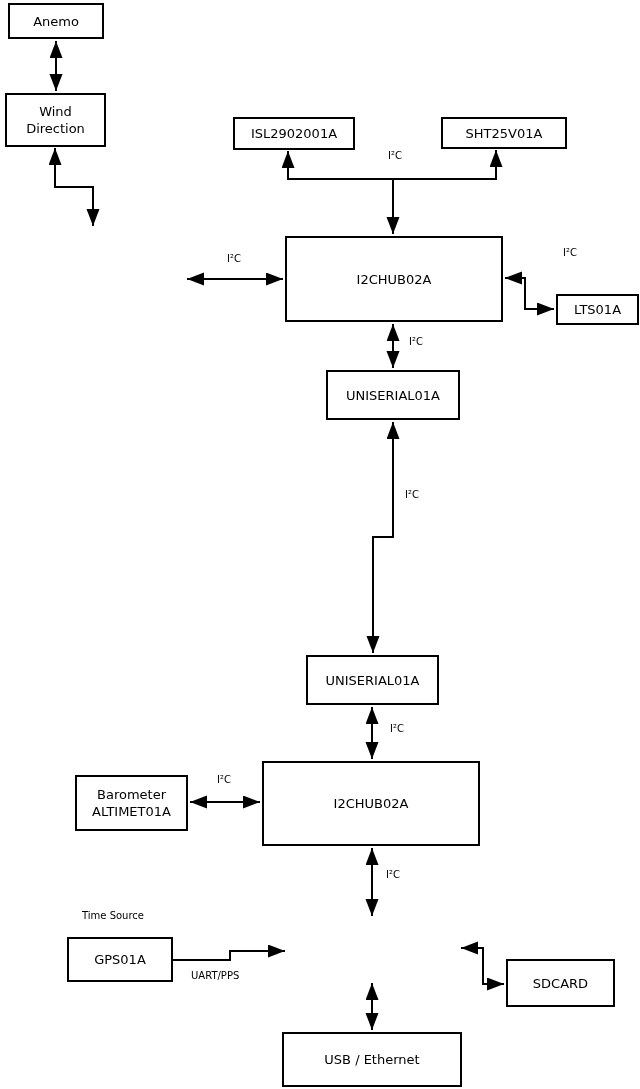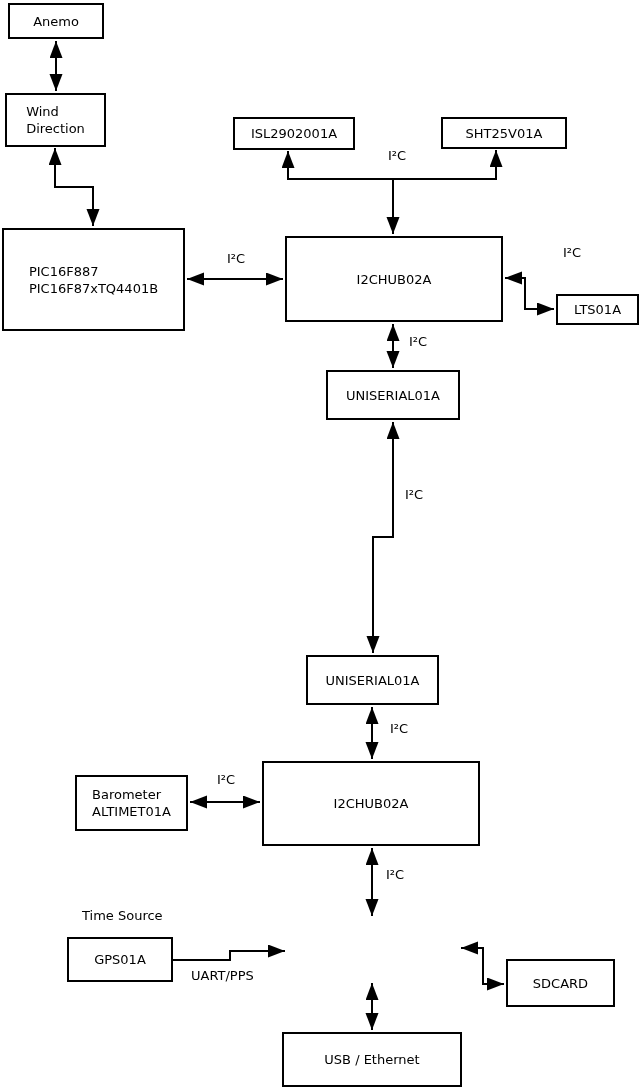--- a/index.html
+++ b/index.html
@@ -22,29 +22,30 @@
     top: 0;
   }
   .node {
     position: absolute;
     box-sizing: border-box;
     border: 2px solid #000000;
     background: #ffffff;
     display: flex;
     align-items: center;
     justify-content: center;
+    text-align: center;
     font-size: 13px;
     line-height: 17px;
   }
   .node span {
     white-space: pre-line;
   }
   .flabel {
     position: absolute;
-    font-size: 13px;
+    font-size: 10px;
     line-height: 16px;
     white-space: nowrap;
   }
 </style>
 </head>
 <body>
 
 <div class="stage">
 
   <svg class="wires" width="640" height="1089" viewBox="0 0 640 1089">
@@ -73,24 +74,20 @@
 
   <div class="node" style="left:8px;top:3px;width:96px;height:36px">
     <span>Anemo</span>
   </div>
 
   <div class="node" style="left:5px;top:93px;width:101px;height:54px">
     <span>Wind
 Direction</span>
   </div>
 
-  <div class="node" style="left:2px;top:228px;width:183px;height:103px">
-    <span>PIC16F887
-PIC16F87xTQ4401B</span>
-  </div>
 
   <div class="node" style="left:233px;top:117px;width:122px;height:33px">
     <span>ISL2902001A</span>
   </div>
 
   <div class="node" style="left:441px;top:117px;width:126px;height:32px">
     <span>SHT25V01A</span>
   </div>
 
   <div class="node" style="left:285px;top:236px;width:218px;height:86px">

